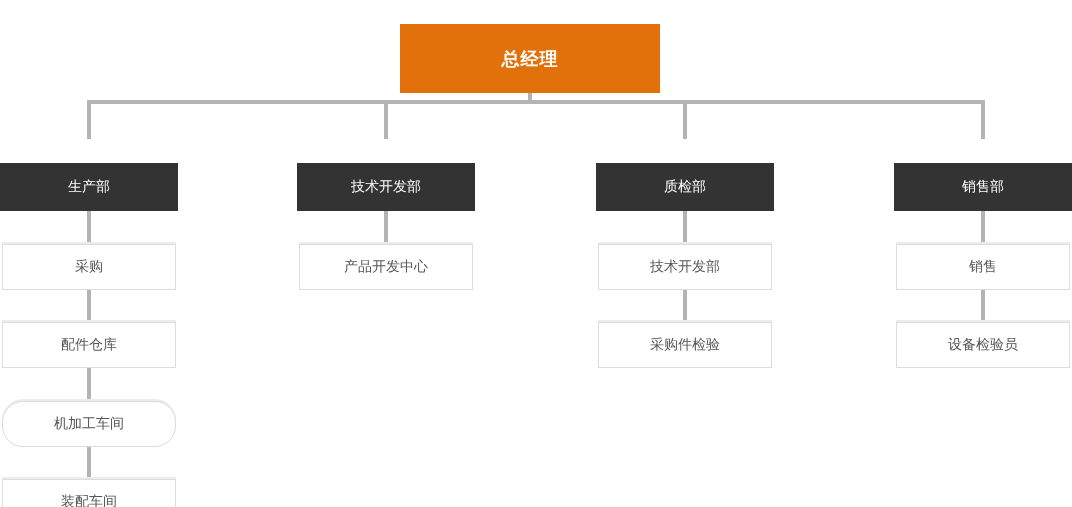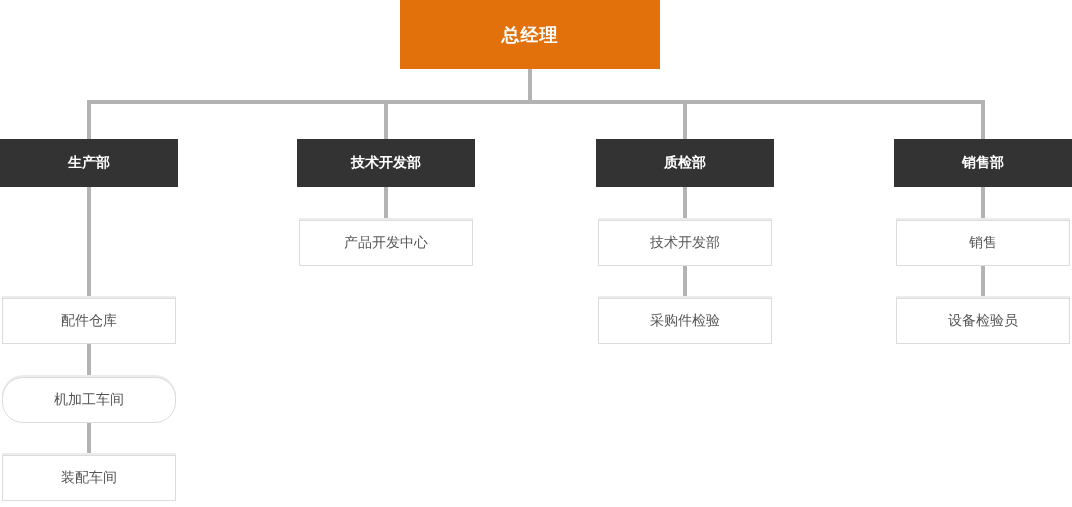--- a/index.html
+++ b/index.html
@@ -22,40 +22,41 @@
   }
   .node {
     position: absolute;
     z-index: 1;
     box-sizing: border-box;
     display: flex;
     align-items: center;
     justify-content: center;
     text-align: right;
     cursor: default;
+    margin-top: 24px;
   }
   .root {
     left: 400px;
     top: 0;
     width: 260px;
     height: 69px;
     background: #e2710b;
     color: #ffffff;
     font-size: 18px;
     font-weight: bold;
     letter-spacing: 1px;
   }
   .dept {
     top: 139px;
     width: 178px;
     height: 48px;
     background: #333333;
     color: #ffffff;
     font-size: 14px;
-    font-weight: bold;
+    font-weight: normal;
   }
   .child {
     width: 174px;
     height: 46px;
     background: #ffffff;
     border: 1px solid #dcdcdc;
     box-shadow: 0 -2px 0 #ececec;
     color: #555555;
     font-size: 14px;
   }
@@ -93,20 +94,21 @@
   <div class="line" style="left:683px; top:187px; width:4px; height:133px;"></div>
   <div class="line" style="left:981px; top:187px; width:4px; height:133px;"></div>
 
   <div class="node root">总经理</div>
 
   <div class="node dept c1">生产部</div>
   <div class="node dept c3">质检部</div>
   <div class="node dept c2">技术开发部</div>
   <div class="node dept c4">销售部</div>
 
+  <div class="node child c1 r1">采购</div>
   <div class="node child c1 r2">配件仓库</div>
   <div class="node child c1 r3">机加工车间</div>
   <div class="node child c1 r4">装配车间</div>
 
   <div class="node child c2 r1">产品开发中心</div>
 
   <div class="node child c3 r1">技术开发部</div>
   <div class="node child c4 r1">销售</div>
 
   <div class="node child c3 r2">采购件检验</div>

